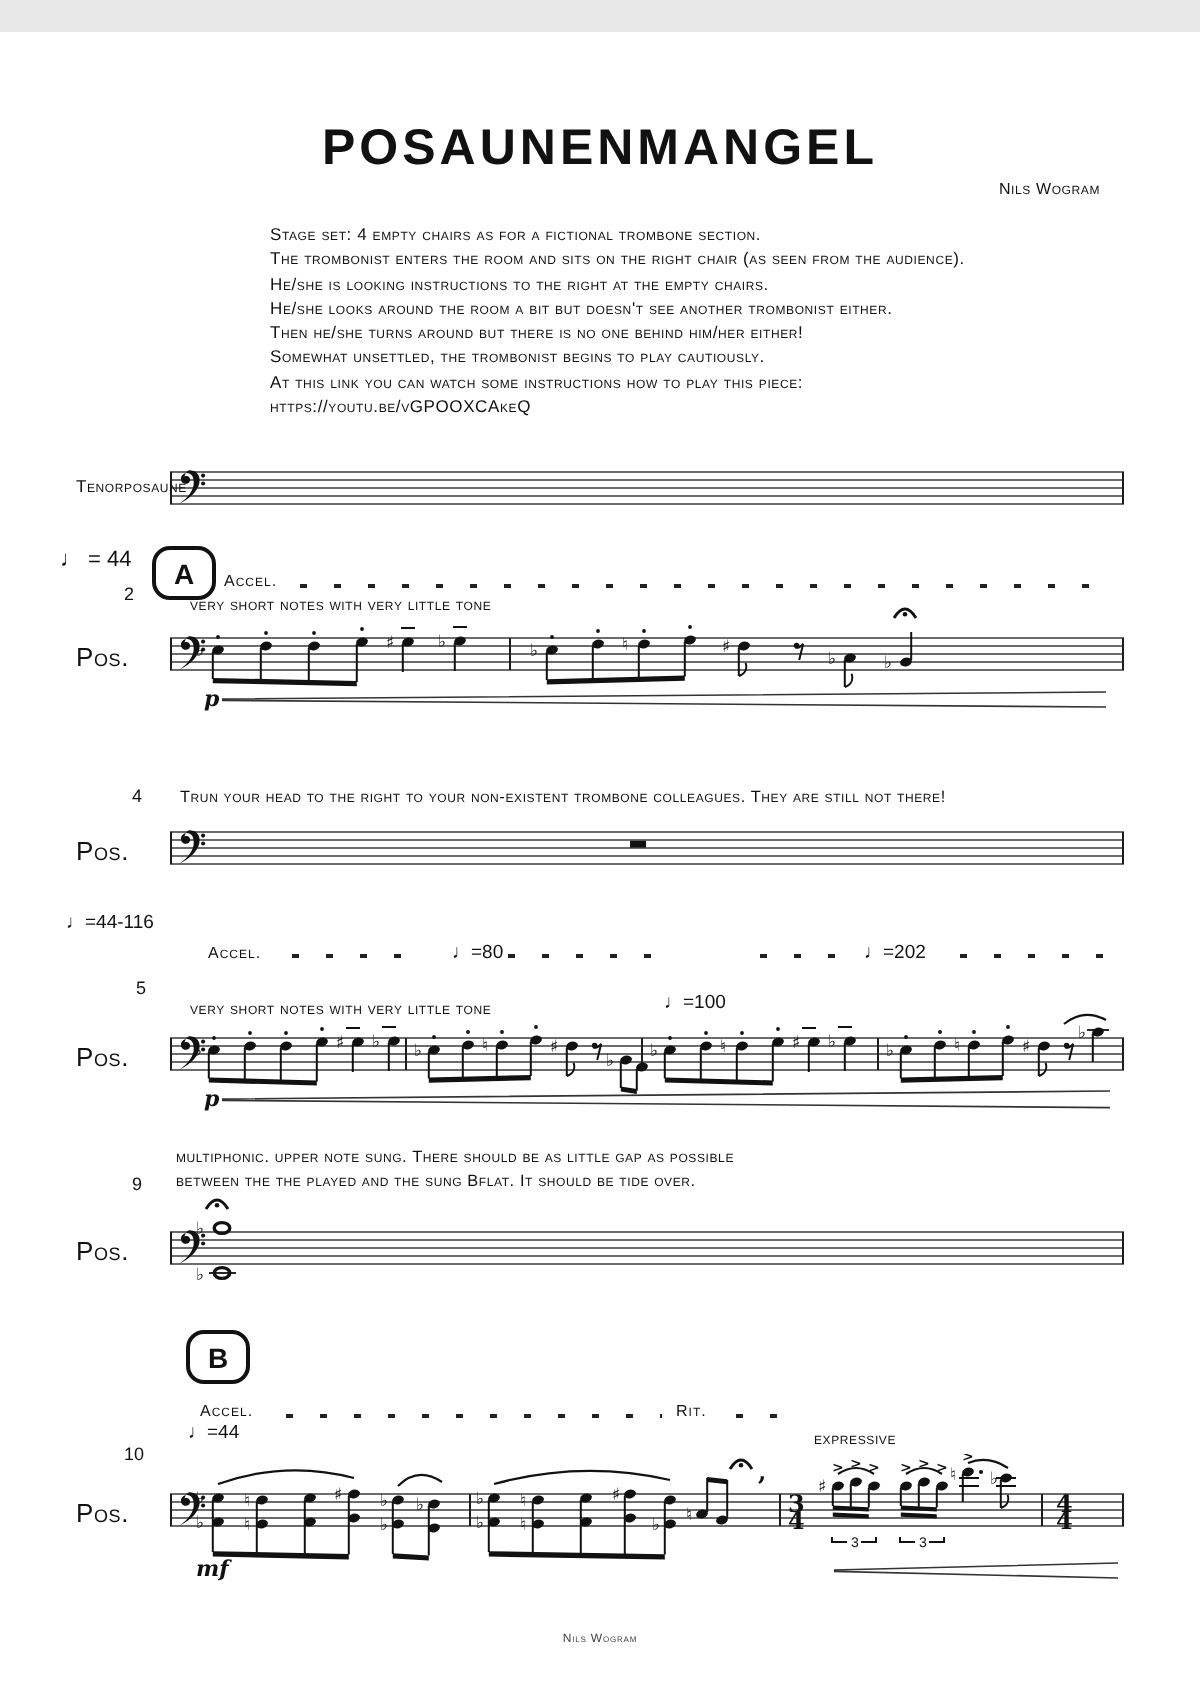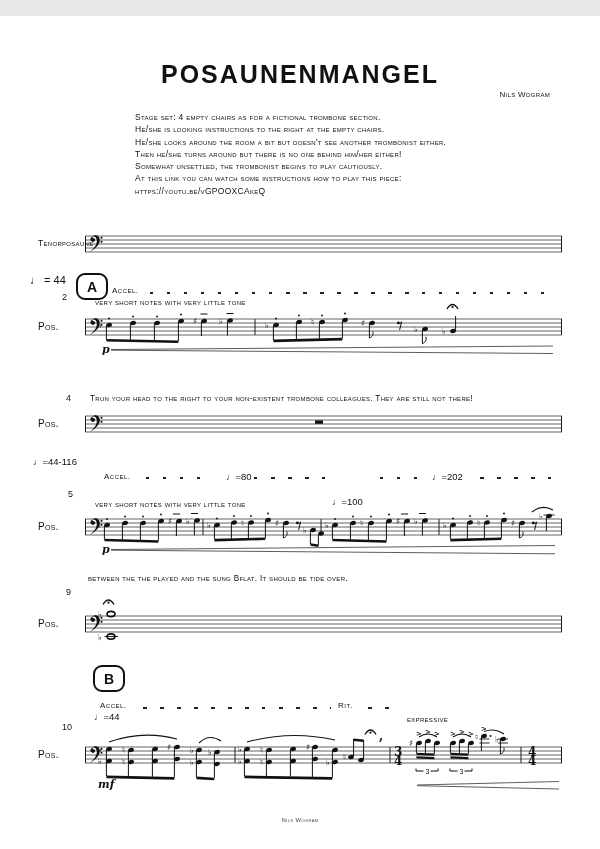--- a/index.html
+++ b/index.html
@@ -5,21 +5,21 @@
   html,body{margin:0;padding:0;background:#e8e8e8;}
   #page{position:relative;width:600px;height:849px;margin:16px auto;background:#ffffff;
         font-family:"Liberation Sans","DejaVu Sans",sans-serif;color:#111;overflow:hidden;}
   .t{position:absolute;white-space:nowrap;color:#111;z-index:3;}
   .sc{font-variant:small-caps;letter-spacing:.3px;}
   .title{width:100%;text-align:center;top:44px;left:0;font-size:25px;font-weight:bold;letter-spacing:2px;}
   .composer{right:50px;top:74px;font-size:8px;}
   .dir{left:135px;top:95px;font-size:8.5px;line-height:12.3px;z-index:3;}
   .dir span{display:block;white-space:nowrap;}
   .lbl{font-size:8.5px;}
-  .poslbl{font-size:10px;}
+  .poslbl{font-size:13px;}
   .mnum{font-size:9px;}
   .tempo{font-size:11px;font-family:"Liberation Sans","DejaVu Sans",sans-serif;}
   .tempo2{font-size:9.5px;}
   .reh{position:absolute;width:28px;height:23px;border:2.5px solid #111;border-radius:9px;
        display:flex;align-items:center;justify-content:center;font-weight:bold;font-size:14px;z-index:3;background:#fff0;}
   .accel{font-size:8px;font-variant:small-caps;letter-spacing:.5px;}
   .note-dir{font-size:8.2px;}
   .trail{position:absolute;height:1.8px;background:repeating-linear-gradient(90deg,#222 0 3.5px,transparent 3.5px 17px);z-index:2;}
   .sysvg{position:absolute;left:85px;z-index:1;}
   .footer{width:100%;left:0;top:801px;text-align:center;font-size:6px;color:#444;letter-spacing:.4px;}
@@ -40,20 +40,21 @@
 </head>
 <body>
 
 <div id="page">
 
   <div class="t title">POSAUNENMANGEL</div>
   <div class="t composer sc">Nils Wogram</div>
 
   <div class="t dir sc">
     <span>Stage set: 4 empty chairs as for a fictional trombone section.</span>
+    <span>The trombonist enters the room and sits on the right chair (as seen from the audience).</span>
     <span>He/she is looking instructions to the right at the empty chairs.</span>
     <span>He/she looks around the room a bit but doesn't see another trombonist either.</span>
     <span>Then he/she turns around but there is no one behind him/her either!</span>
     <span>Somewhat unsettled, the trombonist begins to play cautiously.</span>
     <span>At this link you can watch some instructions how to play this piece:</span>
     <span>https://youtu.be/vGPOOXCAkeQ</span>
   </div>
 
   <span class="t lbl sc" style="left:38px;top:222px;">Tenorposaune</span>
   <svg class="sysvg" style="top:200px;" width="478" height="46">
@@ -227,20 +228,21 @@
         <circle cx="385" cy="17" r="0.95"></circle>
         <circle cx="402" cy="17" r="0.95"></circle>
         <circle cx="419" cy="14.5" r="0.95"></circle>
     </g>
     <path class="sr" d="M447,13Q457,5 468,11"></path>
     <text class="dy" x="17" y="54">p</text>
     <path class="hp" d="M26,50.5L470,46.5M26,51.2L470,54.8"></path>
   </svg>
 
   <div class="t note-dir sc" style="left:88px;top:557px;line-height:12px;">
+    <span style="display:block;">multiphonic. upper note sung. There should be as little gap as possible</span>
     <span style="display:block;">between the the played and the sung Bflat. It should be tide over.</span>
   </div>
   <span class="t mnum" style="left:66px;top:571px;">9</span>
   <span class="t poslbl sc" style="left:38px;top:602px;">Pos.</span>
   <svg class="sysvg" style="top:580px;" width="478" height="50">
     <path class="sl" d="M0,20H477M0,24H477M0,28H477M0,32H477M0,36H477"></path>
     <path class="bl" d="M0.5,20V36M476.5,20V36"></path>
     <use href="#bclef" transform="translate(4,19) scale(0.82)"></use>
     <use href="#ferm" transform="translate(18,2)"></use>
     <text class="ac" x="13" y="21">♭</text>

